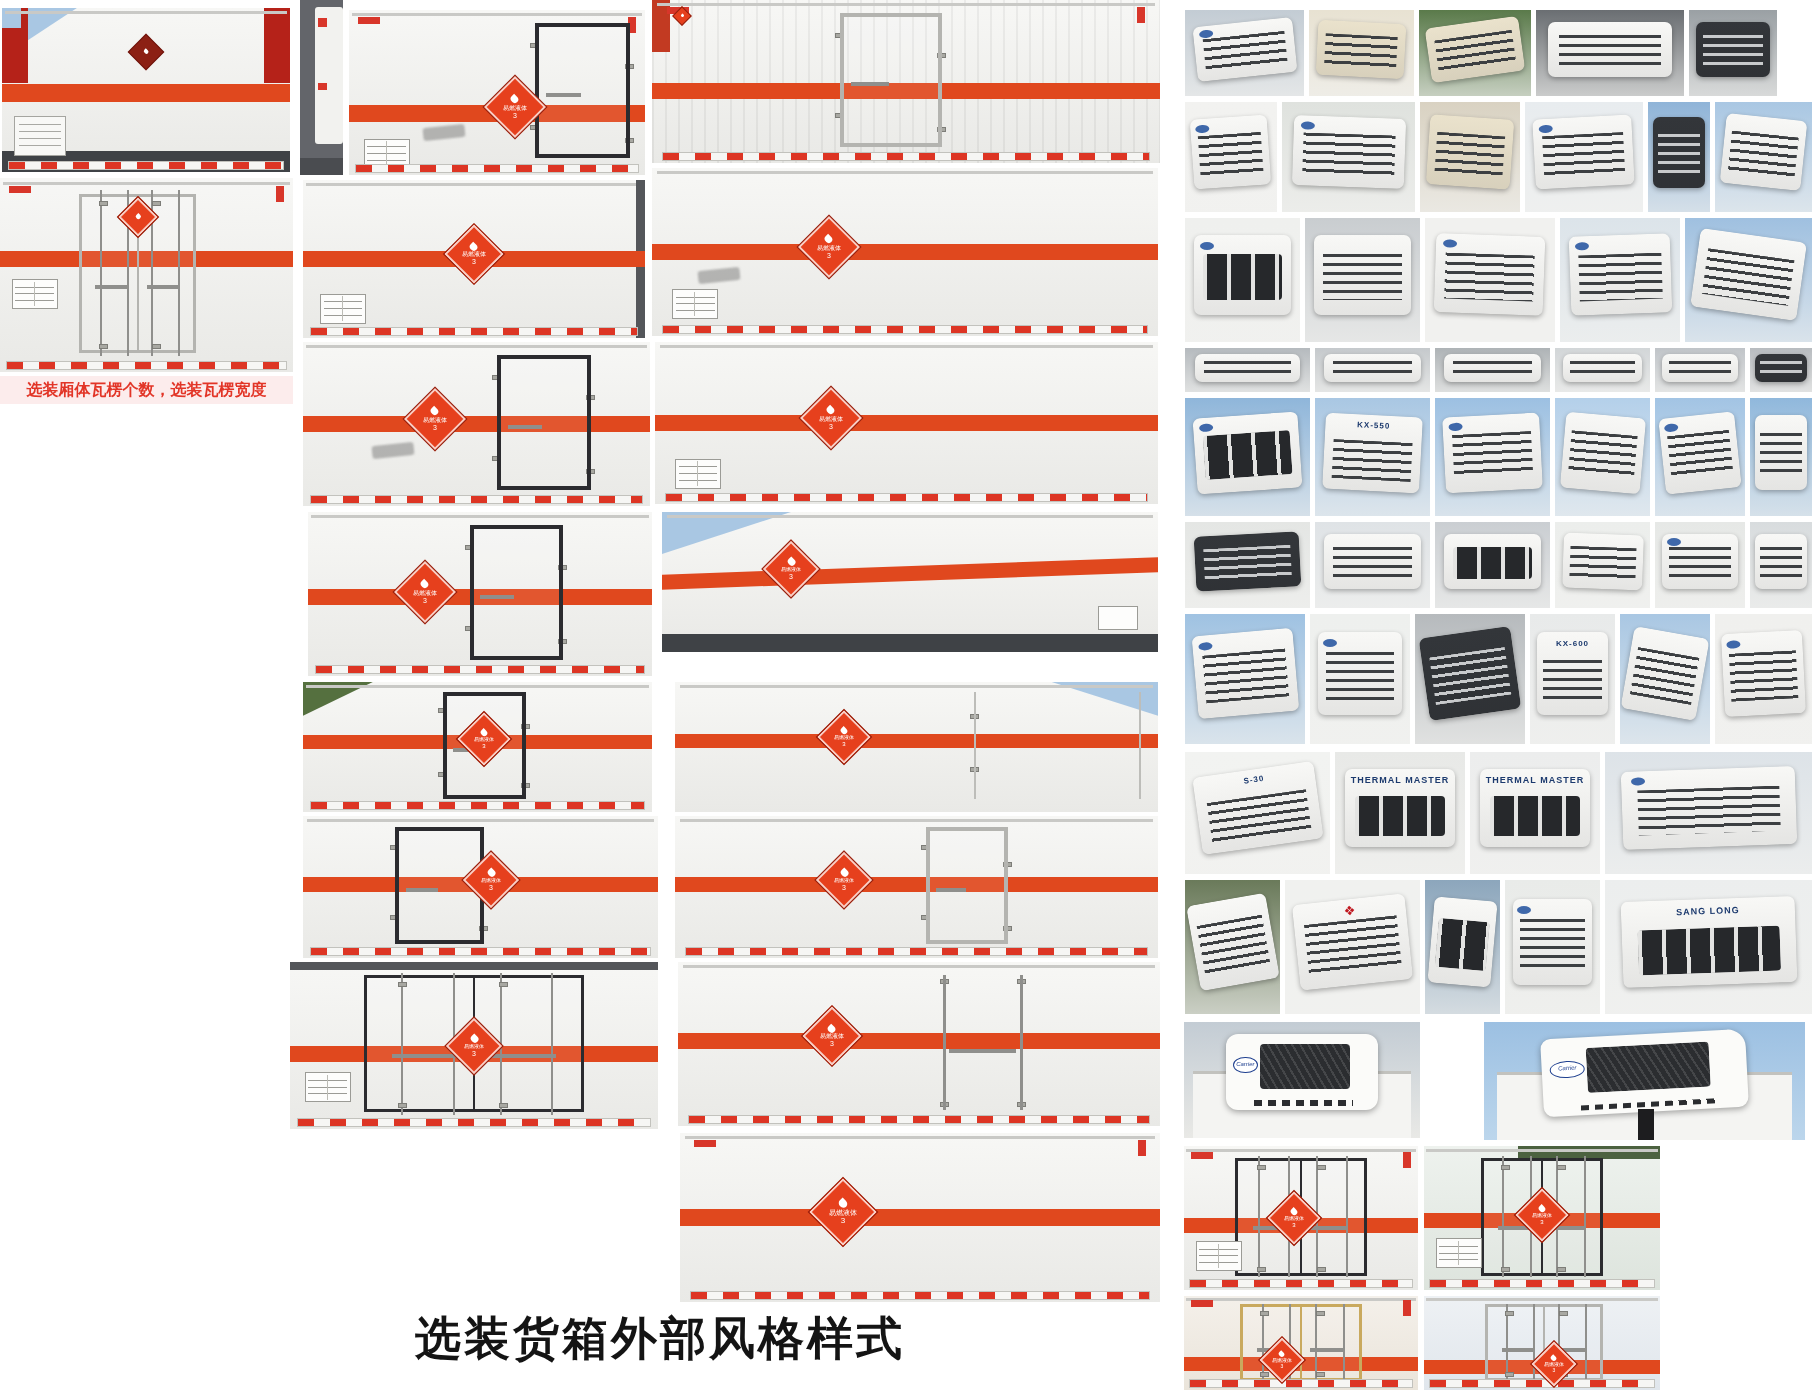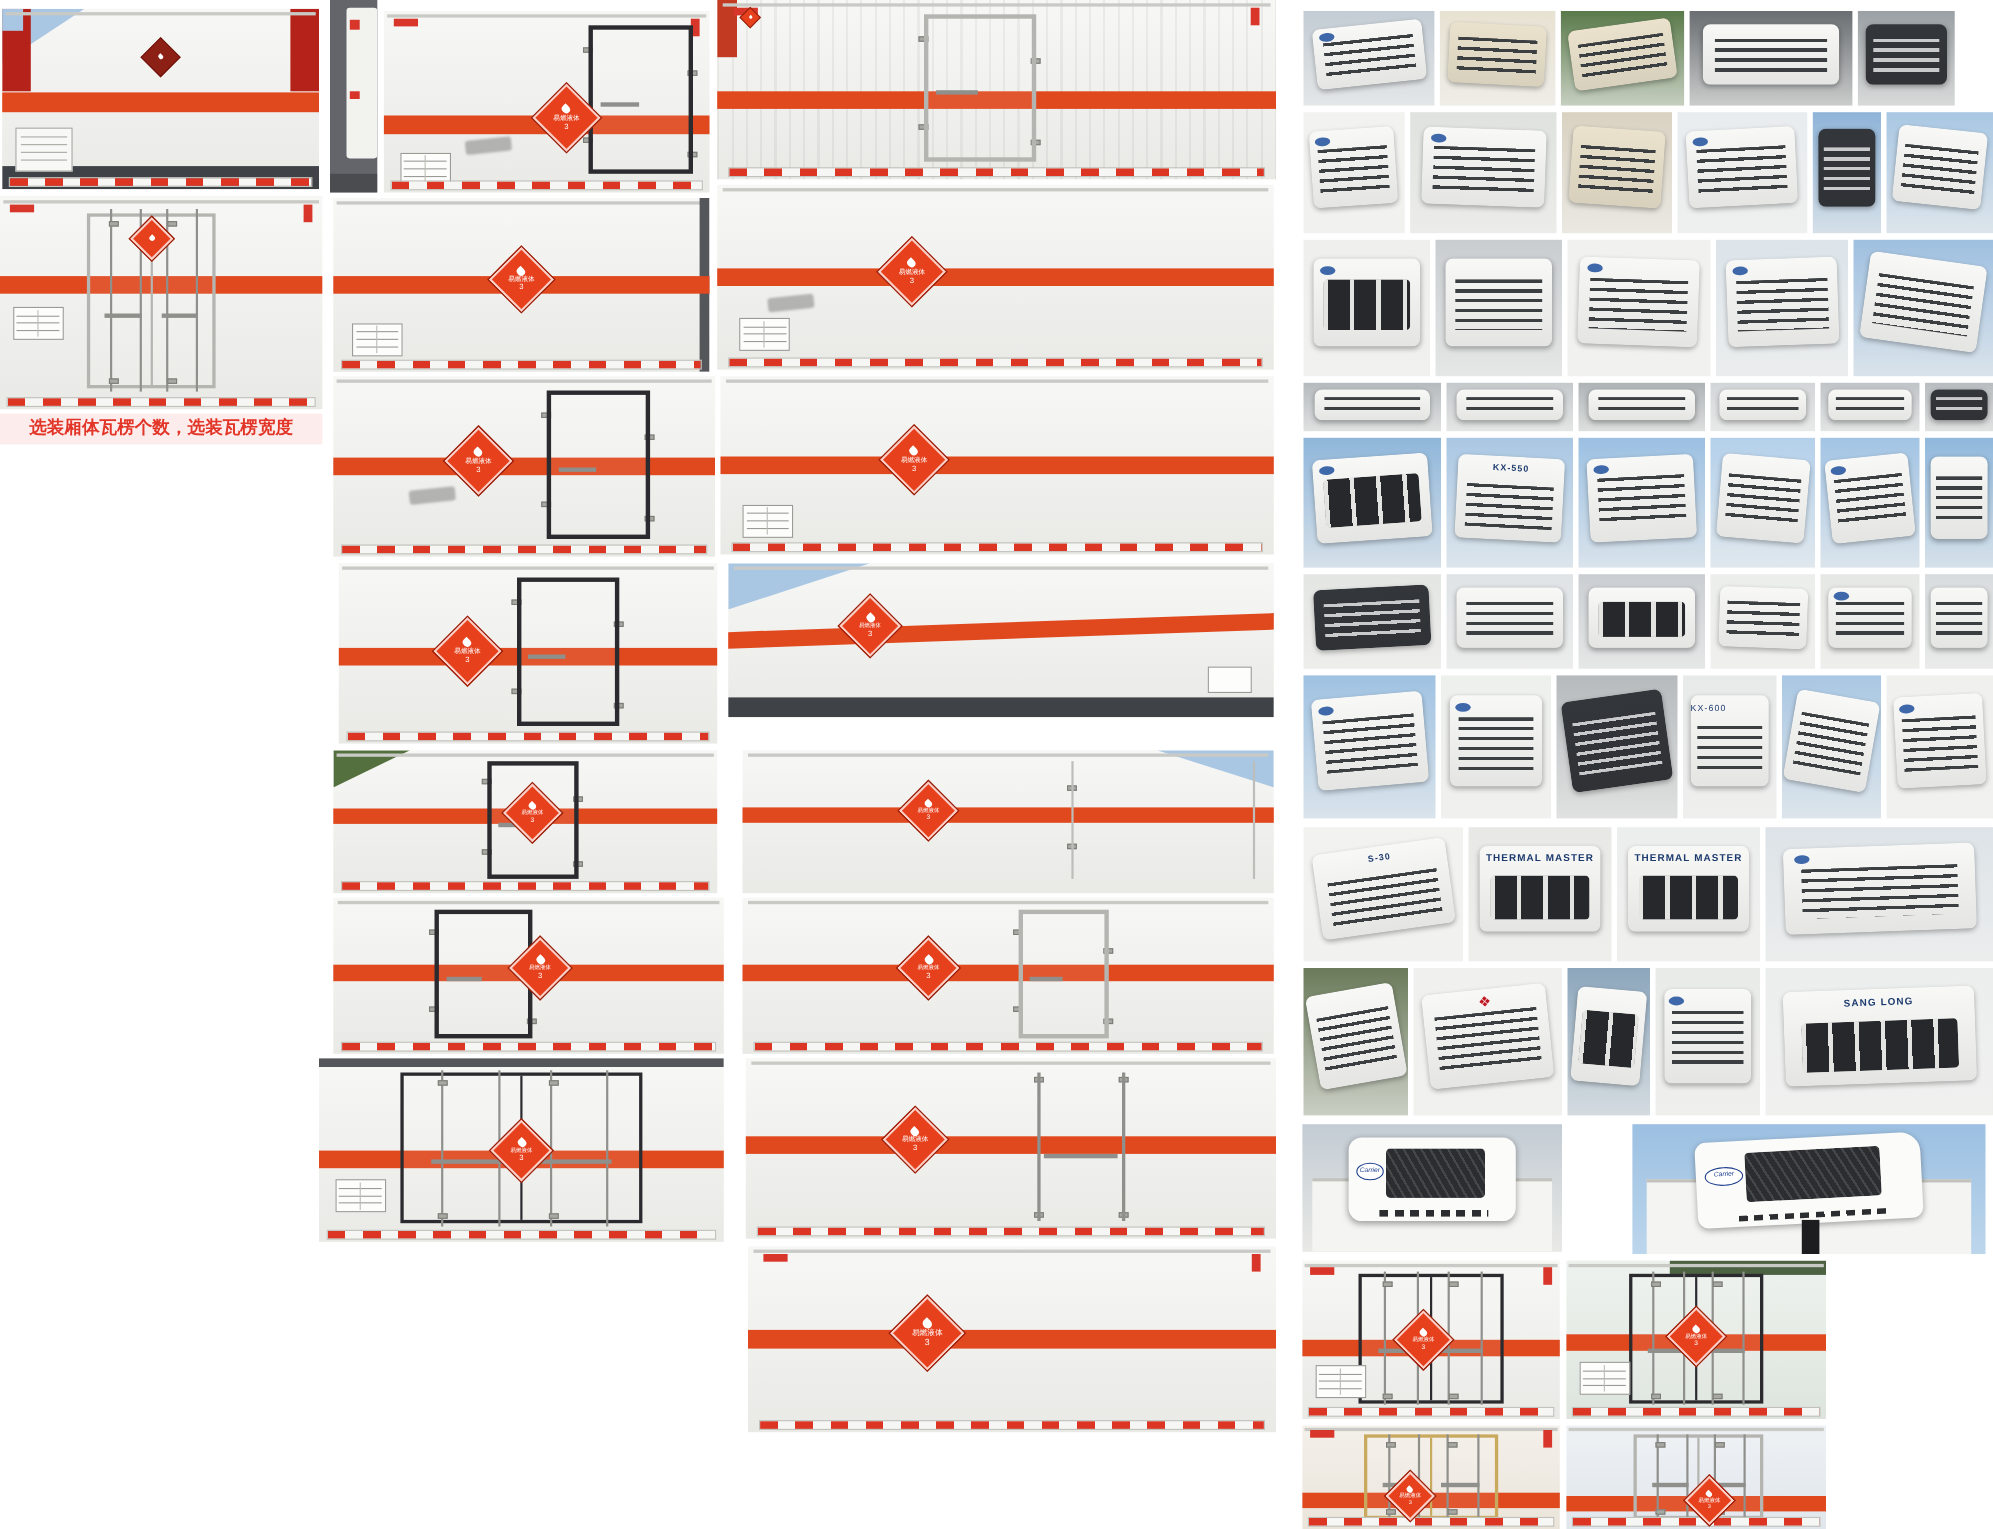--- a/index.html
+++ b/index.html
@@ -689,21 +689,21 @@
         </div>
       </div>
       <div style="position: absolute; left: 1415px; top: 614px; width: 110px; height: 130px; background: linear-gradient(rgb(182, 186, 189), rgb(241, 241, 239) 140%); overflow: hidden;">
         <div style="position: absolute; left: 8.8px; top: 18.2px; width: 92.4px; height: 83.2px; background: linear-gradient(rgb(51, 54, 58), rgba(0, 0, 0, 0.08)) rgb(51, 54, 58); border-radius: 7px; transform: rotate(-8deg); box-shadow: rgba(0, 0, 0, 0.3) 0px 2px 5px;">
           <div style="position: absolute; left: 9%; top: 24%; width: 82%; height: 58%; background-image: repeating-linear-gradient(rgb(200, 202, 204) 0px, rgb(200, 202, 204) 3px, rgba(0, 0, 0, 0) 3px, rgba(0, 0, 0, 0) 9px);"></div>
         </div>
       </div>
       <div style="position: absolute; left: 1530px; top: 614px; width: 85px; height: 130px; background: linear-gradient(rgb(232, 234, 234), rgb(241, 241, 239) 140%); overflow: hidden;">
         <div style="position: absolute; left: 6.8px; top: 18.2px; width: 71.4px; height: 83.2px; background: linear-gradient(rgb(248, 248, 246), rgba(0, 0, 0, 0.08)) rgb(248, 248, 246); border-radius: 7px; transform: rotate(0deg); box-shadow: rgba(0, 0, 0, 0.3) 0px 2px 5px;">
           <div style="position: absolute; left: 9%; top: 34%; width: 82%; height: 52%; background-image: repeating-linear-gradient(rgb(60, 63, 66) 0px, rgb(60, 63, 66) 3px, rgba(0, 0, 0, 0) 3px, rgba(0, 0, 0, 0) 9px);"></div>
-          <div style="position: absolute; left: 0px; top: 8%; width: 100%; text-align: left; color: rgb(28, 58, 110); font-weight: 400; font-size: 8px; letter-spacing: 1px; white-space: nowrap;">KX-600</div>
+          <div style="position: absolute; left: 0px; top: 8%; width: 100%; text-align: center; color: rgb(28, 58, 110); font-weight: 700; font-size: 8px; letter-spacing: 1px; white-space: nowrap;">KX-600</div>
         </div>
       </div>
       <div style="position: absolute; left: 1620px; top: 614px; width: 90px; height: 130px; background: linear-gradient(rgb(169, 199, 227), rgb(241, 241, 239) 140%); overflow: hidden;">
         <div style="position: absolute; left: 7.2px; top: 18.2px; width: 75.6px; height: 83.2px; background: linear-gradient(rgb(248, 248, 246), rgba(0, 0, 0, 0.08)) rgb(248, 248, 246); border-radius: 7px; transform: rotate(10deg); box-shadow: rgba(0, 0, 0, 0.3) 0px 2px 5px;">
           <div style="position: absolute; left: 9%; top: 24%; width: 82%; height: 58%; background-image: repeating-linear-gradient(rgb(60, 63, 66) 0px, rgb(60, 63, 66) 3px, rgba(0, 0, 0, 0) 3px, rgba(0, 0, 0, 0) 9px);"></div>
         </div>
       </div>
       <div style="position: absolute; left: 1715px; top: 614px; width: 97px; height: 130px; background: linear-gradient(rgb(240, 240, 238), rgb(241, 241, 239) 140%); overflow: hidden;">
         <div style="position: absolute; left: 7.76px; top: 18.2px; width: 81.48px; height: 83.2px; background: linear-gradient(rgb(248, 248, 246), rgba(0, 0, 0, 0.08)) rgb(248, 248, 246); border-radius: 7px; transform: rotate(-3deg); box-shadow: rgba(0, 0, 0, 0.3) 0px 2px 5px;">
           <div style="position: absolute; left: 9%; top: 24%; width: 82%; height: 58%; background-image: repeating-linear-gradient(rgb(60, 63, 66) 0px, rgb(60, 63, 66) 3px, rgba(0, 0, 0, 0) 3px, rgba(0, 0, 0, 0) 9px);"></div>
@@ -774,13 +774,14 @@
         <div style="position: absolute; left: 4%; bottom: 0px; width: 92%; height: 58%; background: rgb(244, 244, 242); border-top: 3px solid rgb(194, 194, 190);"></div>
         <div style="position: absolute; left: 18%; top: 10%; width: 64%; height: 66%; background: rgb(251, 251, 249); border-radius: 10px 18px 10px 10px; box-shadow: rgba(0, 0, 0, 0.35) 0px 2px 6px; transform: rotate(-3deg);">
           <div style="position: absolute; left: 22%; top: 14%; width: 60%; height: 58%; background: repeating-linear-gradient(60deg, rgba(255, 255, 255, 0.12) 0px, rgba(255, 255, 255, 0.12) 2px, rgba(0, 0, 0, 0) 2px, rgba(0, 0, 0, 0) 7px) rgb(43, 45, 48); border-radius: 4px;"></div>
           <div style="position: absolute; left: 4%; top: 30%; width: 17%; height: 22%; background: rgb(255, 255, 255); border: 1px solid rgb(30, 63, 143); border-radius: 50%; color: rgb(30, 63, 143); font-size: 6px; line-height: 2.1; text-align: center; font-style: italic; overflow: hidden;">Carrier</div>
           <div style="position: absolute; left: 18%; bottom: 6%; width: 66%; height: 7%; background: repeating-linear-gradient(90deg, rgb(43, 45, 48) 0px, rgb(43, 45, 48) 8px, rgba(0, 0, 0, 0) 8px, rgba(0, 0, 0, 0) 14px);"></div>
         </div>
         <div style="position: absolute; left: 48%; bottom: 0px; width: 5%; height: 26%; background: rgb(29, 29, 31);"></div>
       </div>
     </div>
   <div id="corrugation-note">选装厢体瓦楞个数，选装瓦楞宽度</div>
+  <div id="style-title">选装货箱外部风格样式</div>
 </div>
 
 </body></html>

